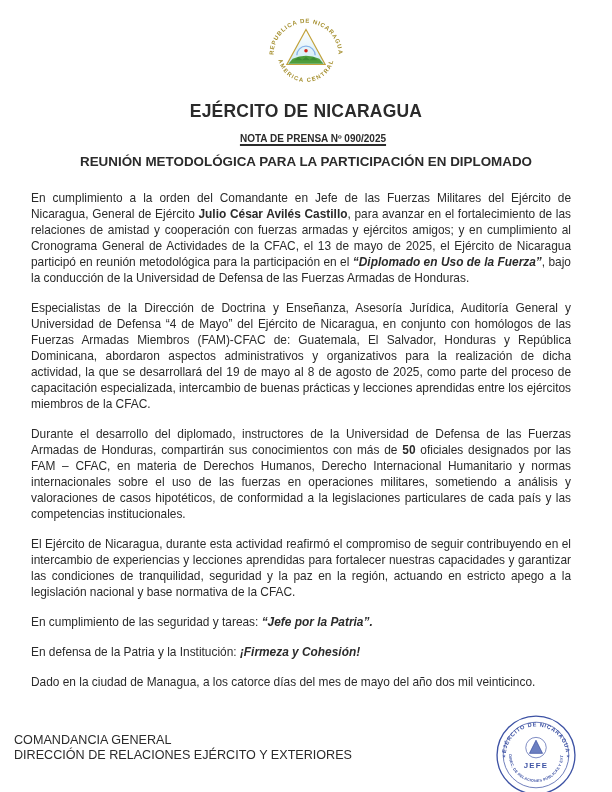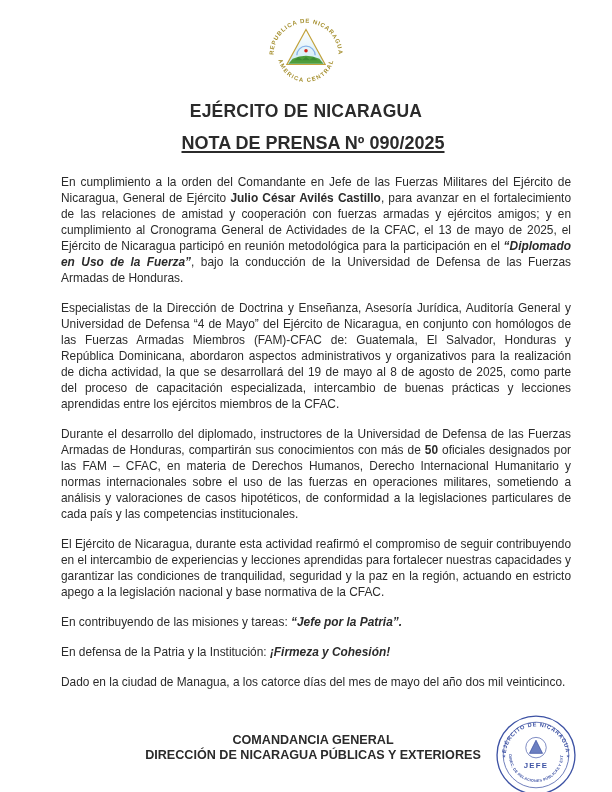--- a/index.html
+++ b/index.html
@@ -13,46 +13,45 @@
     color:#2b2b2b;
   }
   .header{ text-align:center; }
   .coat-of-arms-wrap{ padding-top:12px; }
   .doc-title{
     margin:5px 0 0 0;
     font-size:17.5px; font-weight:700; letter-spacing:0.2px;
   }
   .press-no{
     margin:11px 0 0 0;
-    font-size:18px; font-weight:700;
+    font-size:10px; font-weight:700;
     text-decoration:underline;
     text-underline-offset:2px;
     text-decoration-thickness:1.5px;
     padding-left:14px;
   }
   .subtitle{
     margin:9px auto 0 auto;
     max-width:540px;
     font-size:13.4px; font-weight:700; line-height:17px;
   }
   .body-text{
-    margin:20px 41px 0 61px;
+    margin:20px 41px 0 31px;
   }
   .para{
     margin:0 0 14px 0;
     font-size:11.9px; line-height:16px;
     text-align:justify;
   }
   .para:last-child{ margin-bottom:0; }
   .b{ font-weight:700; }
   .i{ font-style:italic; }
   .footer{
     position:absolute; left:14px; right:0; top:733px;
-    text-align:center;
-    font-size:12.6px; font-weight:700; line-height:15px;
+    font-size:12.6px; font-weight:400; line-height:15px;
   }
   .seal{
     position:absolute; left:495px; top:714px;
     width:82px; height:82px;
   }
   svg text{ font-family:"Liberation Sans", sans-serif; }
 </style>
 </head>
 <body>
 
@@ -87,36 +86,37 @@
 
         <circle cx="50" cy="46.5" r="2.1" fill="#d42318"></circle>
       </svg>
     </div>
 
     <h1 class="doc-title">EJÉRCITO DE NICARAGUA</h1>
 
     <h2 class="press-no">NOTA DE PRENSA Nº 090/2025</h2>
 
     <div class="subtitle">
+      <div>REUNIÓN METODOLÓGICA PARA LA PARTICIPACIÓN EN DIPLOMADO</div>
     </div>
   </div>
 
   <div class="body-text">
     <p class="para"><span class="">En cumplimiento a la orden del Comandante en Jefe de las Fuerzas Militares del Ejército de Nicaragua, General de Ejército </span><span class="b ">Julio César Avilés Castillo</span><span class="">, para avanzar en el fortalecimiento de las relaciones de amistad y cooperación con fuerzas armadas y ejércitos amigos; y en cumplimiento al Cronograma General de Actividades de la CFAC, el 13 de mayo de 2025, el Ejército de Nicaragua participó en reunión metodológica para la participación en el </span><span class="b i">“Diplomado en Uso de la Fuerza”</span><span class="">, bajo la conducción de la Universidad de Defensa de las Fuerzas Armadas de Honduras.</span></p>
     <p class="para"><span class="">Especialistas de la Dirección de Doctrina y Enseñanza, Asesoría Jurídica, Auditoría General y Universidad de Defensa “4 de Mayo” del Ejército de Nicaragua, en conjunto con homólogos de las Fuerzas Armadas Miembros (FAM)-CFAC de: Guatemala, El Salvador, Honduras y República Dominicana, abordaron aspectos administrativos y organizativos para la realización de dicha actividad, la que se desarrollará del 19 de mayo al 8 de agosto de 2025, como parte del proceso de capacitación especializada, intercambio de buenas prácticas y lecciones aprendidas entre los ejércitos miembros de la CFAC.</span></p>
     <p class="para"><span class="">Durante el desarrollo del diplomado, instructores de la Universidad de Defensa de las Fuerzas Armadas de Honduras, compartirán sus conocimientos con más de </span><span class="b ">50</span><span class=""> oficiales designados por las FAM – CFAC, en materia de Derechos Humanos, Derecho Internacional Humanitario y normas internacionales sobre el uso de las fuerzas en operaciones militares, sometiendo a análisis y valoraciones de casos hipotéticos, de conformidad a la legislaciones particulares de cada país y las competencias institucionales.</span></p>
     <p class="para"><span class="">El Ejército de Nicaragua, durante esta actividad reafirmó el compromiso de seguir contribuyendo en el intercambio de experiencias y lecciones aprendidas para fortalecer nuestras capacidades y garantizar las condiciones de tranquilidad, seguridad y la paz en la región, actuando en estricto apego a la legislación nacional y base normativa de la CFAC.</span></p>
-    <p class="para"><span class="">En contribuyendo de las misiones y tareas: </span><span class="b i">“Jefe por la Patria”.</span></p>
+    <p class="para"><span class="">En cumplimiento de las seguridad y tareas: </span><span class="b i">“Jefe por la Patria”.</span></p>
     <p class="para"><span class="">En defensa de la Patria y la Institución: </span><span class="b i">¡Firmeza y Cohesión!</span></p>
     <p class="para"><span class="">Dado en la ciudad de Managua, a los catorce días del mes de mayo del año dos mil veinticinco.</span></p>
   </div>
 
   <div class="footer">
     <div>COMANDANCIA GENERAL</div>
-    <div>DIRECCIÓN DE NICARAGUA PÚBLICAS Y EXTERIORES</div>
+    <div>DIRECCIÓN DE RELACIONES EJÉRCITO Y EXTERIORES</div>
   </div>
 
   <div class="seal">
     <svg width="82" height="82" viewBox="0 0 100 100" aria-hidden="true">
       <defs>
         <path id="sealArcTop" d="M 13,52 A 37,37 0 0 1 87,52" fill="none"></path>
         <path id="sealArcBottom" d="M 17,50 A 33,33 0 0 0 83,50" fill="none"></path>
       </defs>
       <circle cx="50" cy="50" r="47.5" fill="none" stroke="#3d52a4" stroke-width="1.6"></circle>
       <circle cx="50" cy="50" r="40" fill="none" stroke="#3d52a4" stroke-width="0.9"></circle>

